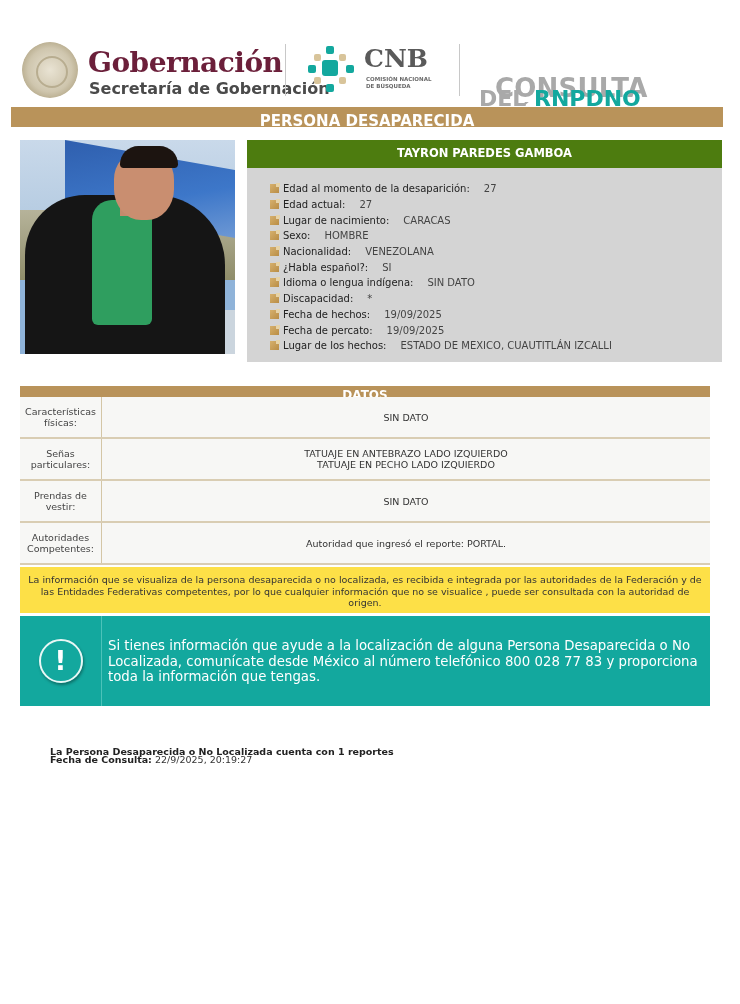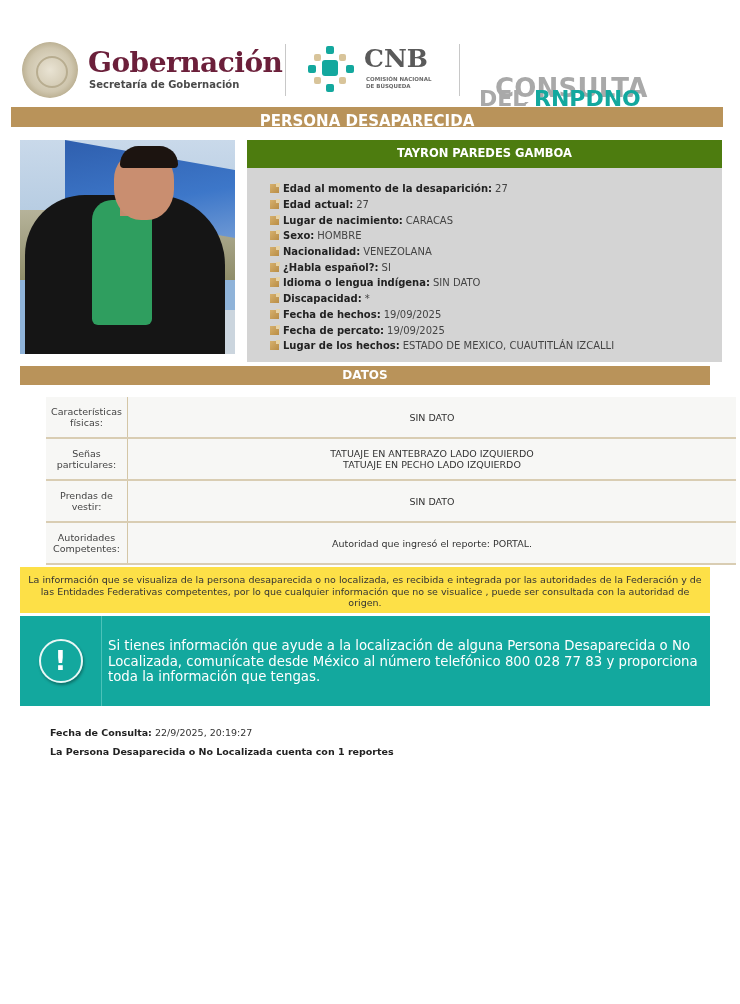--- a/index.html
+++ b/index.html
@@ -2,21 +2,21 @@
 <html><head>
 <meta charset="utf-8">
 <style>
   * { box-sizing: border-box; margin: 0; padding: 0; }
   body { width: 740px; height: 1004px; background: #ffffff; font-family: "DejaVu Sans", sans-serif; color: #333; position: relative; overflow: hidden; }
 
   .header { position: absolute; top: 38px; left: 0; width: 740px; height: 66px; }
   .seal { position: absolute; left: 22px; top: 4px; width: 56px; height: 56px; border-radius: 50%; background: radial-gradient(circle at 50% 50%, #e9e3d3 0%, #cfc6ae 55%, #bdb295 70%, #e6e0cf 72%, #d7cfb9 100%); }
   .seal::after { content: ""; position: absolute; left: 14px; top: 14px; width: 28px; height: 28px; border-radius: 50%; border: 2px solid #b8ad90; }
   .gob-title { position: absolute; left: 88px; top: 8px; font-family: "DejaVu Serif", serif; font-size: 28px; font-weight: bold; color: #6b1f3a; letter-spacing: -0.5px; }
-  .gob-sub { position: absolute; left: 89px; top: 41px; font-size: 10px; font-weight: bold; color: #4a4a4a; }
+  .gob-sub { position: absolute; left: 89px; top: 41px; font-size: 16px; font-weight: bold; color: #4a4a4a; }
   .vsep { position: absolute; top: 6px; width: 1px; height: 52px; background: #c8c8c8; }
   .cnb-logo { position: absolute; left: 306px; top: 6px; width: 52px; height: 50px; }
   .cnb-title { position: absolute; left: 364px; top: 6px; font-family: "DejaVu Serif", serif; font-size: 25px; font-weight: bold; color: #5a5a5a; }
   .cnb-sub { position: absolute; left: 366px; top: 38px; font-size: 5.5px; font-weight: bold; color: #6a6a6a; line-height: 7px; text-transform: uppercase; }
   .consulta1 { position: absolute; left: 495px; top: 8px; font-size: 26px; font-weight: bold; color: #a9a9a9; letter-spacing: 0.2px; margin-top: 27px; }
   .consulta2 { position: absolute; left: 479px; top: 32px; font-size: 22px; font-weight: bold; color: #a9a9a9; margin-top: 16px; }
   .consulta2 .accent { color: #13a89e; }
 
   .title-bar { position: absolute; left: 11px; top: 107px; width: 712px; height: 20px; background: #b9935a; color: #fff; text-align: center; font-weight: bold; font-size: 15px; line-height: 28px; }
 
@@ -29,37 +29,37 @@
   .photo .hoodie { position: absolute; left: 72px; top: 60px; width: 60px; height: 125px; background: #2f9e5f; border-radius: 20px 20px 6px 6px; }
   .photo .neck { position: absolute; left: 100px; top: 40px; width: 32px; height: 36px; background: #c48a6c; }
   .photo .face { position: absolute; left: 94px; top: 12px; width: 60px; height: 68px; background: #c98e70; border-radius: 40% 40% 45% 45%; }
   .photo .hair { position: absolute; left: 100px; top: 6px; width: 58px; height: 22px; background: #1c1410; border-radius: 30px 30px 6px 6px; }
 
   .name-bar { position: absolute; left: 247px; top: 140px; width: 475px; height: 28px; background: #4d7c0f; color: #fff; text-align: center; font-weight: bold; font-size: 11.5px; line-height: 26px; }
   .info-box { position: absolute; left: 247px; top: 168px; width: 475px; height: 194px; background: #d4d4d4; padding: 13px 0 0 23px; }
   .info-row { display: flex; align-items: center; height: 15.7px; font-size: 10px; color: #222; white-space: nowrap; }
   .info-icon { width: 9px; height: 9px; margin-right: 4px; background: linear-gradient(135deg, #d6b06c 0%, #b98d45 100%); position: relative; flex-shrink: 0; }
   .info-icon::after { content: ""; position: absolute; right: -1px; top: -1px; width: 4px; height: 4px; background: #e6d3a8; }
-  .info-label { font-weight: bold; margin-right: 3px; }
+  .info-label { font-weight: normal; margin-right: 14px; }
   .info-value { color: #444; }
 
-  .datos-bar { position: absolute; left: 20px; top: 366px; width: 690px; height: 19px; background: #b9935a; color: #fff; text-align: center; font-weight: bold; font-size: 12px; line-height: 19px; }
-  .datos-table { position: absolute; left: 20px; top: 397px; width: 690px; margin-left: 26px; }
+  .datos-bar { position: absolute; left: 20px; top: 386px; width: 690px; height: 19px; background: #b9935a; color: #fff; text-align: center; font-weight: bold; font-size: 12px; line-height: 19px; }
+  .datos-table { position: absolute; left: 20px; top: 397px; width: 690px; }
   .datos-row { display: flex; height: 42px; border-bottom: 2px solid #d9cdb3; background: #f7f7f5; }
   .datos-key { width: 82px; border-right: 1px solid #d4c6a6; display: flex; align-items: center; justify-content: center; text-align: center; font-size: 9.5px; line-height: 11.5px; color: #444; padding: 0 2px; }
   .datos-val { flex: 1; display: flex; flex-direction: column; align-items: center; justify-content: center; font-size: 9.5px; line-height: 11px; color: #333; text-align: center; }
 
   .notice { position: absolute; left: 20px; top: 567px; width: 690px; height: 46px; background: #fde047; font-size: 9.5px; line-height: 11.5px; color: #333; text-align: center; padding: 7px 6px 0 6px; }
 
   .alert { position: absolute; left: 20px; top: 616px; width: 690px; height: 90px; background: #13a89e; display: flex; }
   .alert-icon-wrap { width: 82px; border-right: 1px solid #4cc2b9; display: flex; align-items: center; justify-content: center; }
   .alert-icon { width: 44px; height: 44px; border-radius: 50%; border: 2.5px solid #e8f7f5; color: #fff; font-size: 26px; font-weight: bold; display: flex; align-items: center; justify-content: center; box-shadow: 1px 2px 3px rgba(0,0,0,0.35); }
   .alert-text { flex: 1; padding: 22px 4px 0 6px; color: #fff; font-size: 13.3px; line-height: 15.5px; }
 
-  .footer-date { position: absolute; left: 50px; top: 727px; font-size: 9.5px; color: #333; }
+  .footer-date { position: absolute; left: 50px; top: 754px; font-size: 9.5px; color: #333; }
   .footer-date b { color: #222; }
   .footer-count { position: absolute; left: 50px; top: 746px; font-size: 9.5px; font-weight: bold; color: #222; }
 </style>
 </head>
 <body>
 
 <div class="header">
   <div class="seal"></div>
   <div class="gob-title">Gobernación</div>
   <div class="gob-sub">Secretaría de Gobernación</div>

